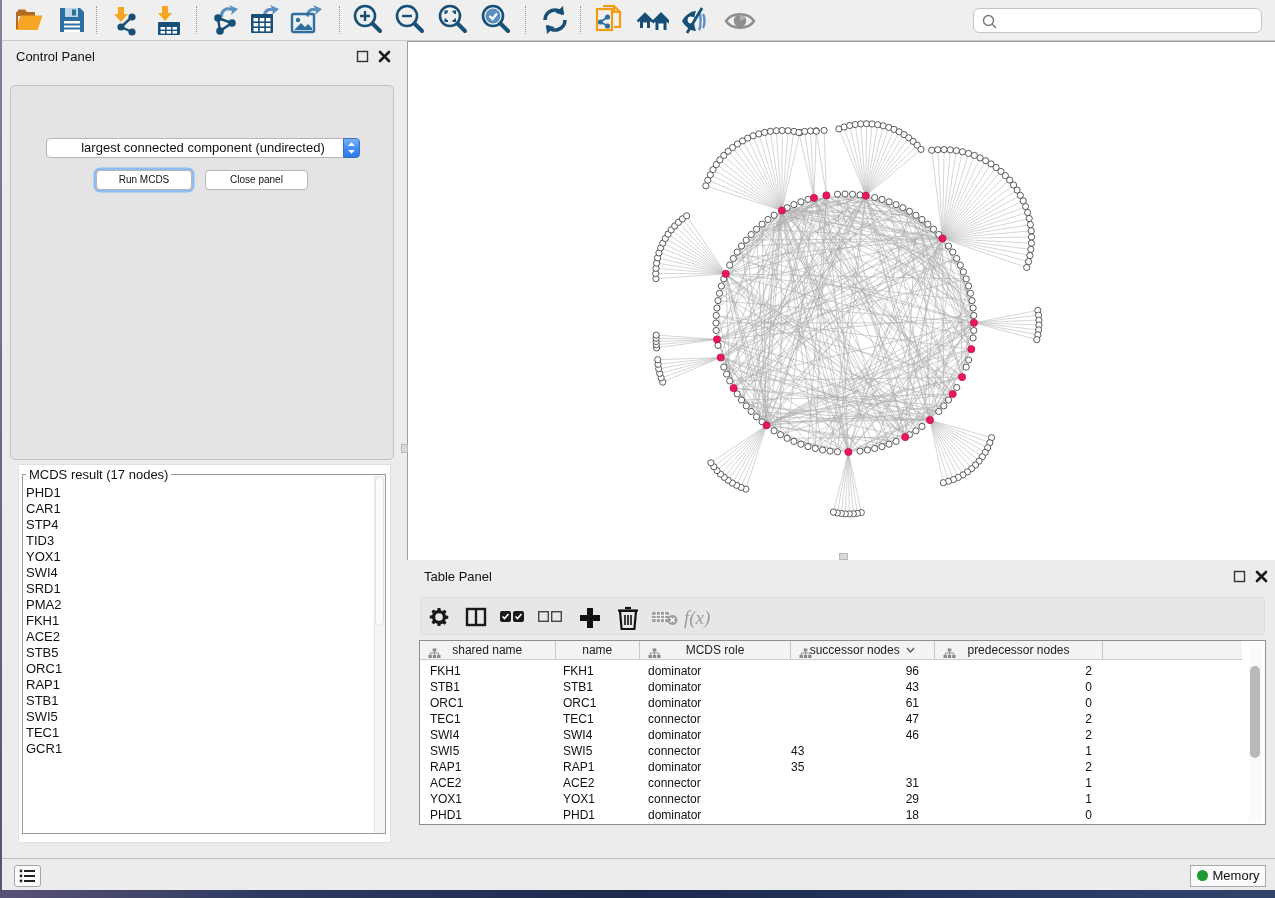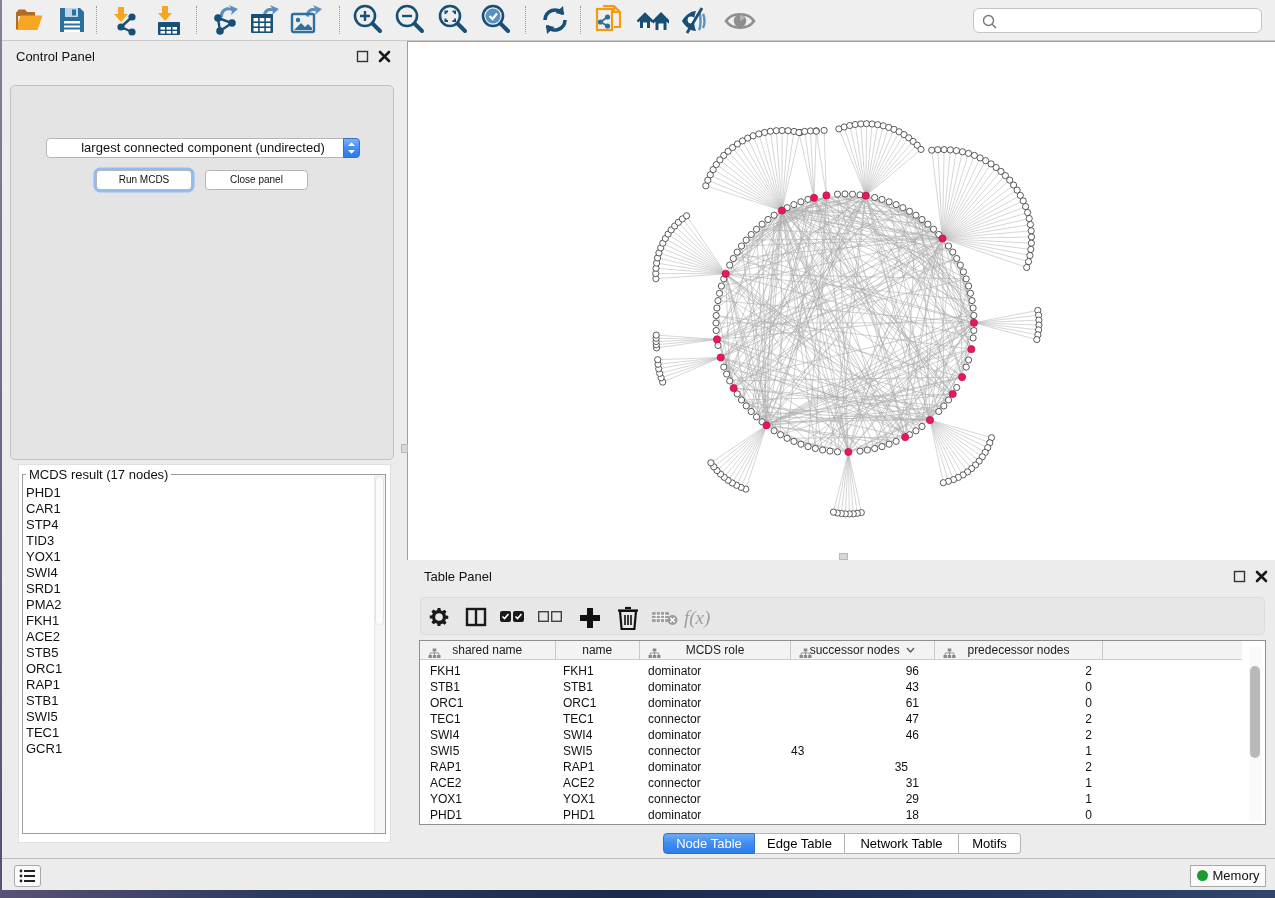--- a/index.html
+++ b/index.html
@@ -1034,21 +1034,21 @@
 <span class="tc" style="left:10px">SWI5</span>
 <span class="tc" style="left:143px">SWI5</span>
 <span class="tc" style="left:228px">connector</span>
 <span class="tc" style="left:371px;width:128px;text-align:left">43</span>
 <span class="tc" style="left:515px;width:157px;text-align:right">1</span>
 </div>
         <div class="trow" style="left:0;top:118px;width:822px">
 <span class="tc" style="left:10px">RAP1</span>
 <span class="tc" style="left:143px">RAP1</span>
 <span class="tc" style="left:228px">dominator</span>
-<span class="tc" style="left:360px;width:128px;text-align:right">35</span>
+<span class="tc" style="left:371px;width:128px;text-align:left">35</span>
 <span class="tc" style="left:515px;width:157px;text-align:right">2</span>
 </div>
         <div class="trow" style="left:0;top:134px;width:822px">
 <span class="tc" style="left:10px">ACE2</span>
 <span class="tc" style="left:143px">ACE2</span>
 <span class="tc" style="left:228px">connector</span>
 <span class="tc" style="left:371px;width:128px;text-align:right">31</span>
 <span class="tc" style="left:515px;width:157px;text-align:right">1</span>
 </div>
         <div class="trow" style="left:0;top:150px;width:822px">
@@ -1063,26 +1063,20 @@
 <span class="tc" style="left:143px">PHD1</span>
 <span class="tc" style="left:228px">dominator</span>
 <span class="tc" style="left:371px;width:128px;text-align:right">18</span>
 <span class="tc" style="left:515px;width:157px;text-align:right">0</span>
 </div>
    <div id="tsb">
           <div id="tsbt"></div>
         </div>
  </div>
 
-<div id="ttabs">
- <div class="tab first sel" style="width:92px;line-height:16px">Node Table</div>
- <div class="tab" style="width:90px;line-height:16px">Edge Table</div>
- <div class="tab" style="width:114px;line-height:16px">Network Table</div>
- <div class="tab last" style="width:62px;line-height:16px">Motifs</div>
-</div>
 </div>
 
 <div id="statusbar">
  <div id="listbtn"><svg width="25" height="20" viewBox="0 0 25 20">
           <g fill="#222">
             <circle cx="6" cy="5" r="1.4"></circle>
             <circle cx="6" cy="10" r="1.4"></circle>
             <circle cx="6" cy="15" r="1.4"></circle>
             <rect x="9" y="4" width="11" height="2"></rect>
             <rect x="9" y="9" width="11" height="2"></rect>

